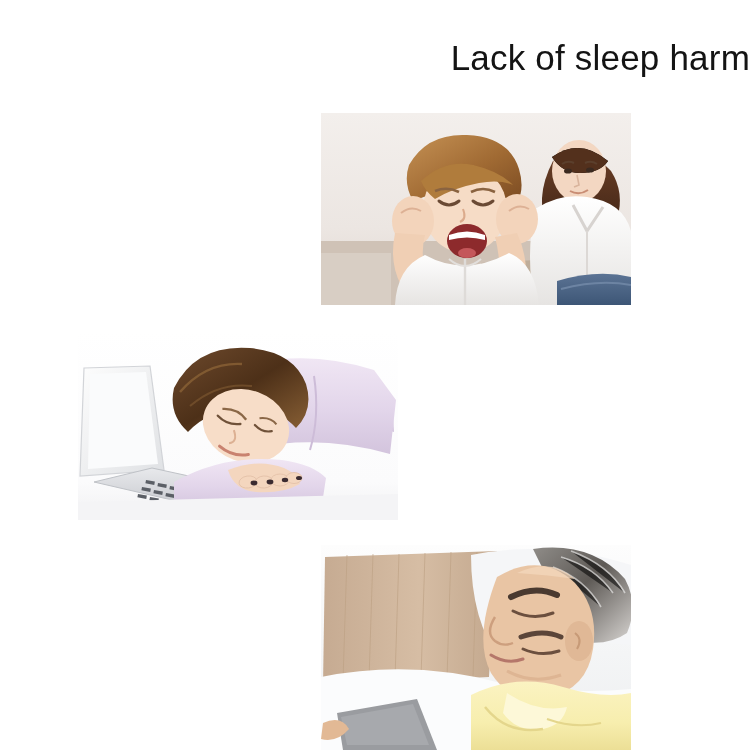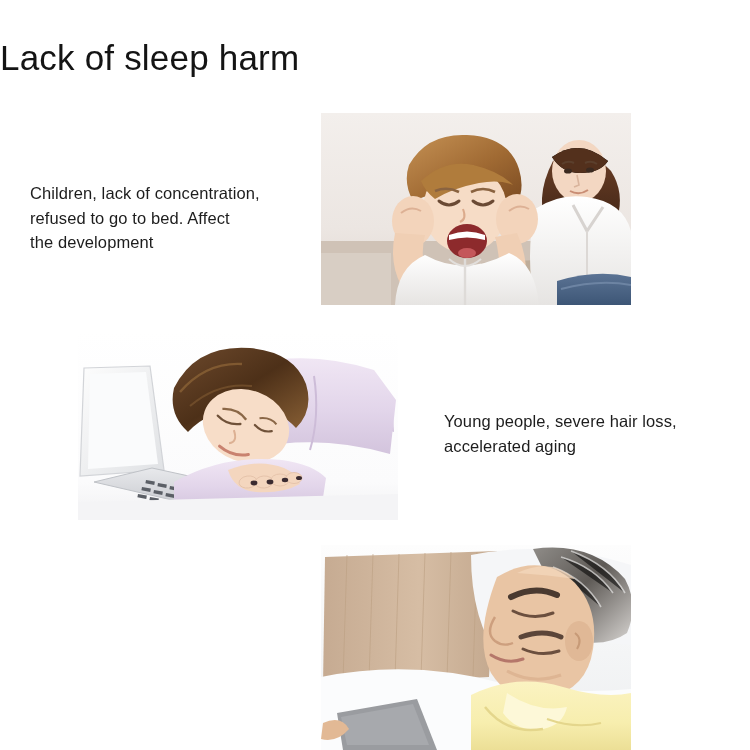--- a/index.html
+++ b/index.html
@@ -21,21 +21,21 @@
     height: 750px;
     background: #ffffff;
   }
 
   
   .title {
     position: absolute;
     left: 0;
     top: 36px;
     width: 750px;
-    text-align: left;
+    text-align: right;
     font-size: 35px;
     font-weight: 400;
     letter-spacing: 0.2px;
     color: #141414;
     line-height: 44px;
     white-space: nowrap;
   }
 
   
   .caption {
@@ -156,23 +156,20 @@
         <path d="M74 120 q-6 30 6 52 l28 0 q-10 -28 -4 -50 Z" fill="#f0cfb4"></path>
         <path d="M196 120 q12 26 8 52 l-26 0 q2 -26 -4 -48 Z" fill="#f0cfb4"></path>
 
         <path d="M104 142 q40 22 84 -2 q26 10 30 52 l-144 0 q2 -38 30 -50 Z" fill="url(#shirtW)"></path>
         <path d="M144 146 l0 46" stroke="#dedbd8" stroke-width="2.4"></path>
         <path d="M128 146 q16 14 32 0" fill="none" stroke="#e2dfdc" stroke-width="2"></path>
       </g>
     </svg>
   </div>
 
-  <div class="caption" id="caption-children">Children, lack of concentration,
-refused to go to bed. Affect
-the development</div>
 
   <div class="photo" id="photo-young">
     <svg viewBox="0 0 320 190" preserveAspectRatio="xMidYMid slice" aria-hidden="true">
       <defs>
         <linearGradient id="bgWhite" x1="0" y1="0" x2="0" y2="1">
           <stop offset="0%" stop-color="#ffffff"></stop>
           <stop offset="80%" stop-color="#fbfbfc"></stop>
           <stop offset="100%" stop-color="#f0f0f2"></stop>
         </linearGradient>
         <linearGradient id="lidGrad" x1="0" y1="0" x2="1" y2="1">
@@ -251,22 +248,20 @@
         <ellipse cx="176" cy="153" rx="3.4" ry="2.4"></ellipse>
         <ellipse cx="192" cy="152" rx="3.4" ry="2.4"></ellipse>
         <ellipse cx="207" cy="150" rx="3.2" ry="2.2"></ellipse>
         <ellipse cx="221" cy="148" rx="3" ry="2"></ellipse>
       </g>
 
       <path d="M0 172 L320 164 L320 190 L0 190 Z" fill="#f4f4f6"></path>
     </svg>
   </div>
 
-  <div class="caption" id="caption-young">Young people, severe hair loss,
-accelerated aging</div>
 
   <div class="photo" id="photo-old">
     <svg viewBox="0 0 310 205" preserveAspectRatio="xMidYMid slice" aria-hidden="true">
       <defs>
         <linearGradient id="headboard" x1="0" y1="0" x2="1" y2="0">
           <stop offset="0%" stop-color="#c6ab92"></stop>
           <stop offset="55%" stop-color="#d6bda4"></stop>
           <stop offset="100%" stop-color="#c3a88e"></stop>
         </linearGradient>
         <linearGradient id="bedding" x1="0" y1="0" x2="0" y2="1">

